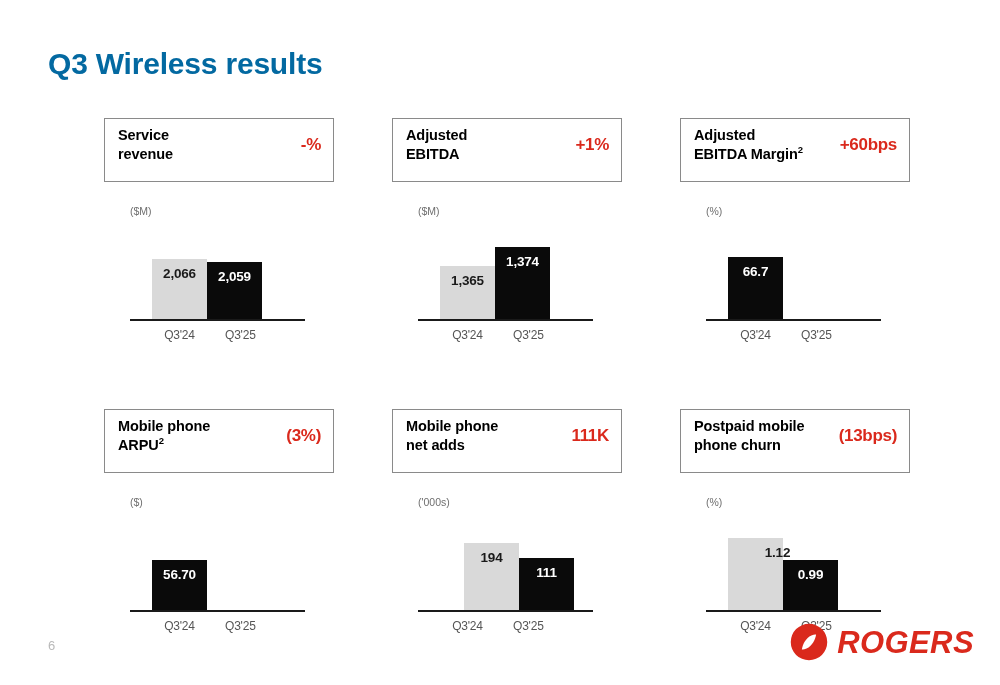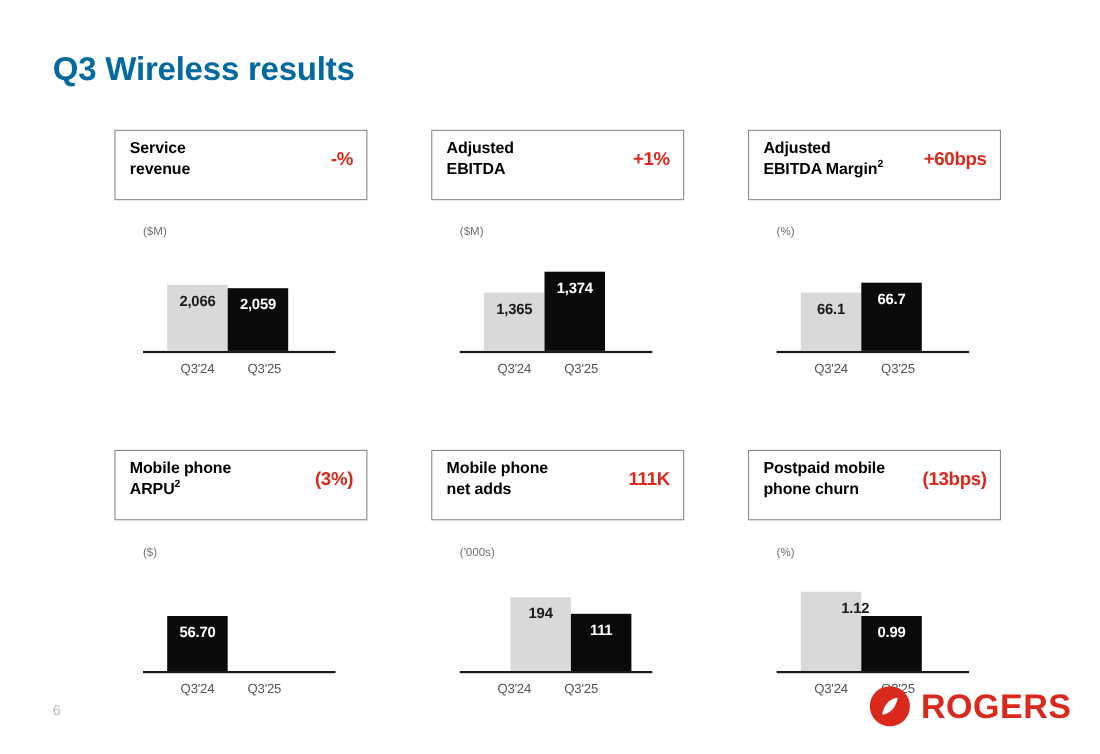--- a/index.html
+++ b/index.html
@@ -156,20 +156,21 @@
     align-items: center;
     gap: 9px;
   }
   .logo-mark { width: 38px; height: 38px; display: block; }
   .logo-word {
     font-size: 31px;
     font-weight: bold;
     color: #DA291C;
     letter-spacing: 0.4px;
     line-height: 1;
+    font-style: italic;
   }
 </style>
 </head>
 <body>
 
 <div class="slide-title">Q3 Wireless results</div>
 
 <div class="grid">
     <div class="metric-block">
       <div class="metric-card">
@@ -224,23 +225,20 @@
     <div class="metric-block">
       <div class="metric-card">
         <div class="metric-label">Adjusted
 EBITDA Margin<sup>2</sup></div>
         <div class="metric-delta">+60bps</div>
       </div>
       <div class="chart">
         <div class="chart-unit">(%)</div>
         <div class="plot">
           <div class="bars">
-            <div class="bar bar-prev" style="height: 53px;">
-              <span class="bar-value">66.1</span>
-            </div>
             <div class="bar bar-curr" style="height: 62px;">
               <span class="bar-value">66.7</span>
             </div>
           </div>
         </div>
         <div class="axis"></div>
         <div class="axis-labels">
           <span class="axis-label prev">Q3'24</span>
           <span class="axis-label curr">Q3'25</span>
         </div>

